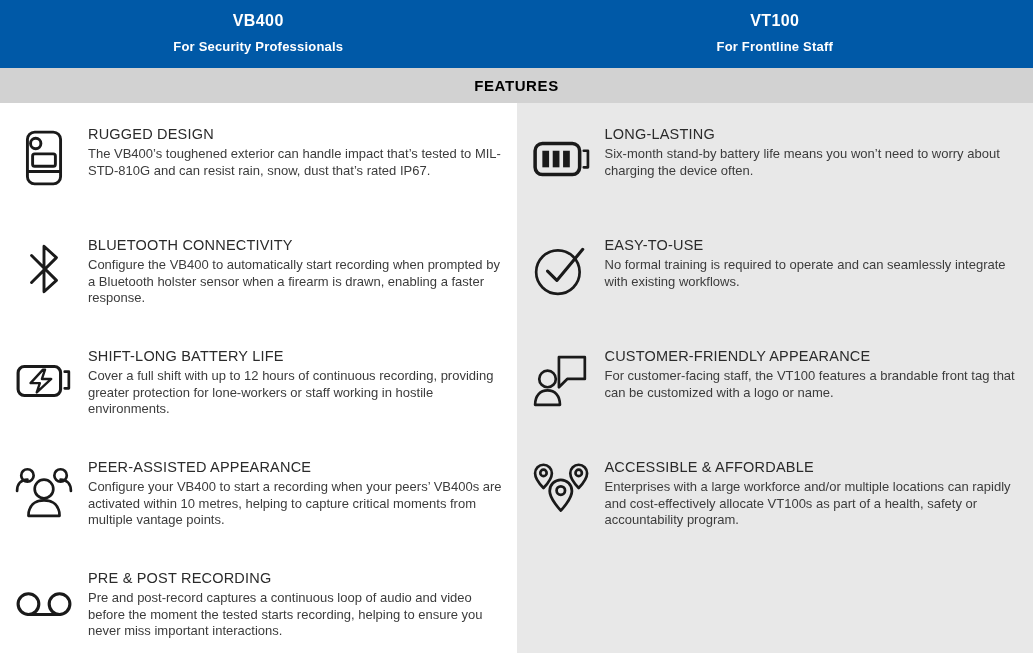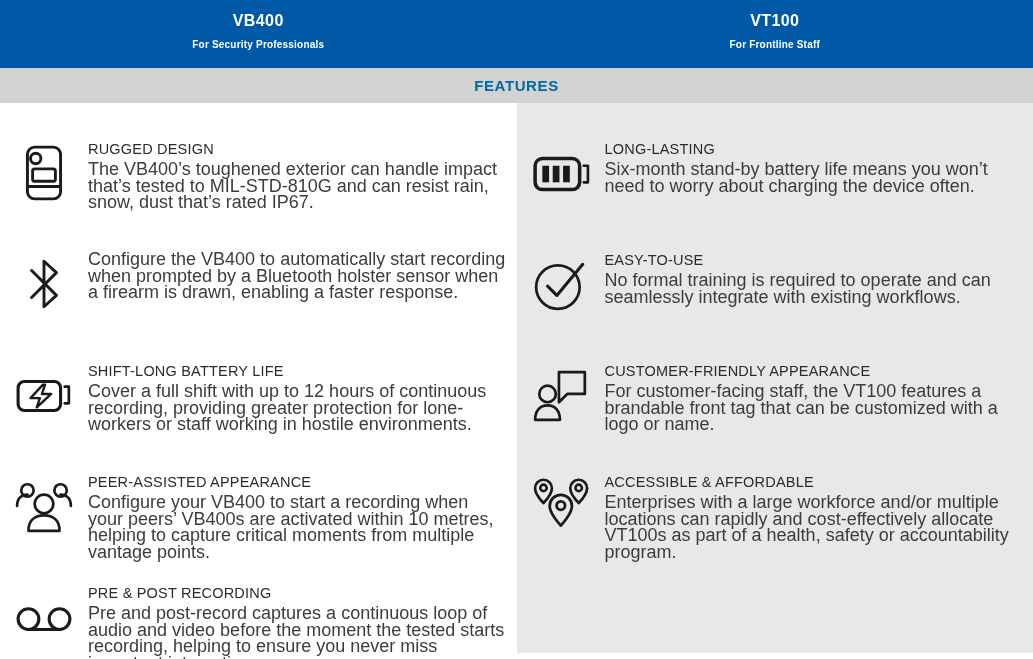--- a/index.html
+++ b/index.html
@@ -24,46 +24,46 @@
     text-align: center;
     padding-top: 12px;
   }
   .product-title {
     font-size: 16px;
     font-weight: bold;
     letter-spacing: 0.4px;
   }
   .product-subtitle {
     margin-top: 9px;
-    font-size: 10px;
+    font-size: 13px;
     font-weight: bold;
     letter-spacing: 0.2px;
   }
   
   .features-band {
     height: 35px;
     background: var(--band-gray, #d2d2d2);
     display: flex;
     align-items: center;
     justify-content: center;
   }
   .features-band span {
     font-size: 15px;
     font-weight: bold;
     letter-spacing: 0.6px;
-    color: #0369a1;
+    color: #000000;
   }
   
   .content {
     display: flex;
     height: 556px;
   }
   .feature-col {
     width: 50%;
-    padding-top: 33px;
+    padding-top: 18px;
     overflow: hidden;
   }
   .feature-col.right {
     background: linear-gradient(to bottom,
       var(--col-gray, #e8e8e8) calc(100% - 6px),
       #ffffff calc(100% - 6px));
   }
   .feature-row {
     display: flex;
     height: 111px;
@@ -80,21 +80,21 @@
   .text-cell { width: 420px; padding-top: 4px; }
   .feature-title {
     font-size: 14.5px;
     font-weight: 400;
     letter-spacing: 0.2px;
     color: var(--title-color, #2b2b2b);
     line-height: 18px;
     margin-bottom: 3px;
   }
   .feature-desc {
-    font-size: 18px;
+    font-size: 13px;
     font-weight: 400;
     color: var(--body-color, #3c3c3c);
     line-height: 16.5px;
   }
   .svg-defs { position: absolute; width: 0; height: 0; overflow: hidden; }
 </style>
 </head>
 <body>
 
 <div class="page">
@@ -128,20 +128,21 @@
       </div>
     </div>
 
     <div class="feature-row">
       <div class="icon-cell">
             <svg class="feature-icon" viewBox="0 0 56 56">
               <use href="#bluetooth-icon"></use>
             </svg>
           </div>
       <div class="text-cell">
+        <h3 class="feature-title">BLUETOOTH CONNECTIVITY</h3>
         <p class="feature-desc">Configure the VB400 to automatically start recording when prompted by a Bluetooth holster sensor when a firearm is drawn, enabling a faster response.</p>
       </div>
     </div>
 
     <div class="feature-row">
       <div class="icon-cell">
             <svg class="feature-icon" viewBox="0 0 56 56">
               <use href="#battery-charging-icon"></use>
             </svg>
           </div>

